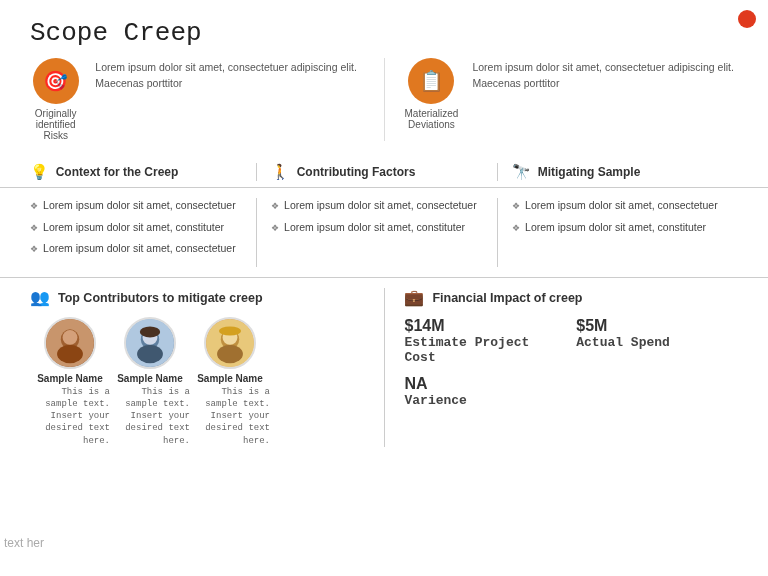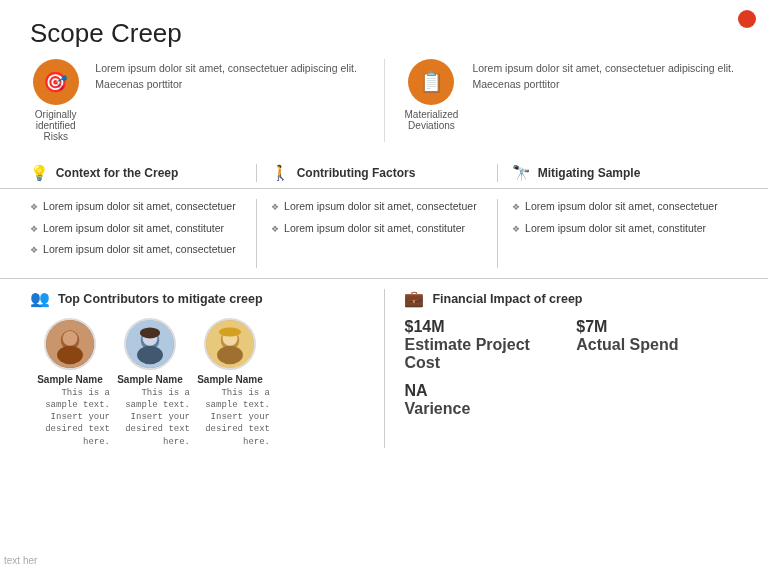--- a/index.html
+++ b/index.html
@@ -22,20 +22,21 @@
       height: 18px;
       background: #e03a1e;
       border-radius: 50%;
     }
 
     .page-title {
       font-size: 26px;
       font-weight: 300;
       color: #222;
       padding: 18px 30px 10px 30px;
+      font-family: Liberation Mono, monospace;
     }
 
     .top-section {
       display: flex;
       padding: 0 30px 12px 30px;
       gap: 20px;
     }
 
     .top-card {
       display: flex;
@@ -235,30 +236,31 @@
 
     .fin-item {}
 
     .fin-value {
       font-size: 16px;
       font-weight: 700;
       color: #333;
     }
 
     .fin-label {
-      font-size: 16px;
+      font-size: 13px;
       font-weight: 700;
       color: #444;
+      font-family: Liberation Mono, monospace;
     }
 
     .bottom-text-hint {
       position: absolute;
-      bottom: 10px;
+      bottom: 26px;
       left: 4px;
-      font-size: 10px;
+      font-size: 12px;
       color: #aaa;
     }
   </style>
 </head>
 <body>
 
 <div class="red-dot"></div>
 
 <h1 class="page-title">Scope Creep</h1>
 
@@ -391,21 +393,21 @@
     <div class="section-header">
       <span class="section-icon">💼</span>
       <span>Financial Impact of creep</span>
     </div>
     <div class="financial-grid">
       <div class="fin-item">
         <div class="fin-value">$14M</div>
         <div class="fin-label">Estimate Project Cost</div>
       </div>
       <div class="fin-item">
-        <div class="fin-value">$7M</div>
+        <div class="fin-value">$5M</div>
         <div class="fin-label">Actual Spend</div>
       </div>
       <div class="fin-item">
         <div class="fin-value">NA</div>
         <div class="fin-label">Varience</div>
       </div>
     </div>
   </div>
 </div>
 

